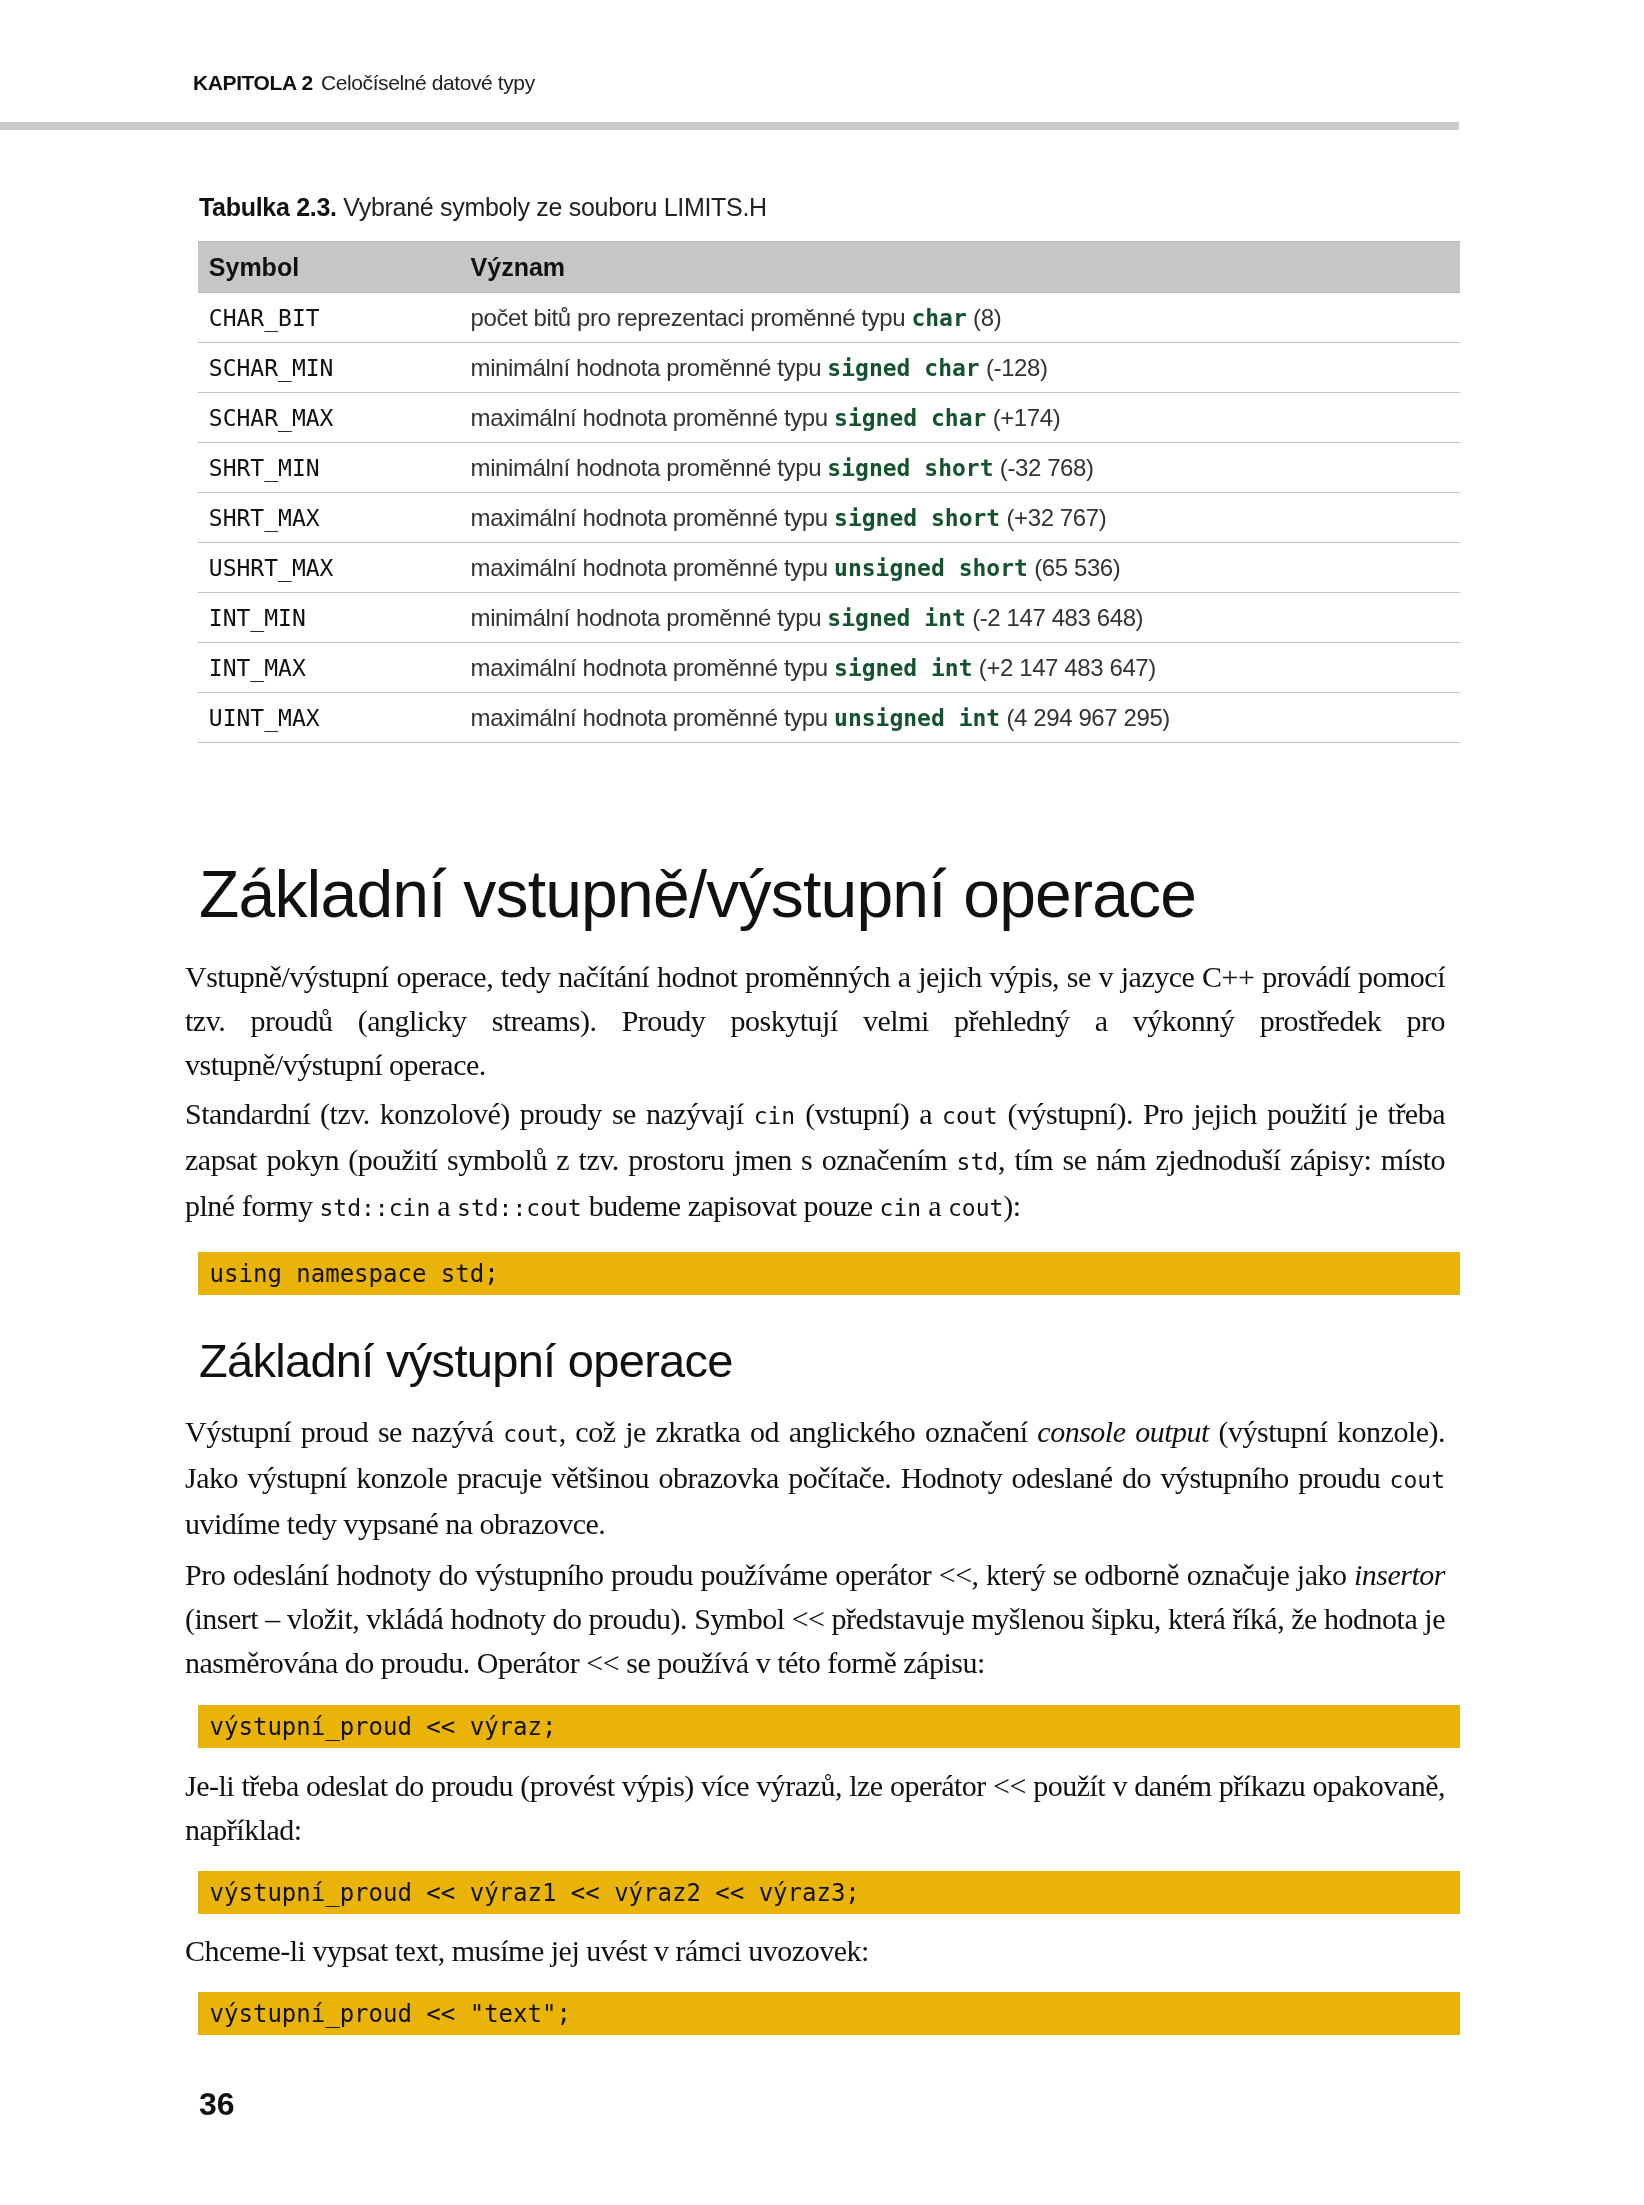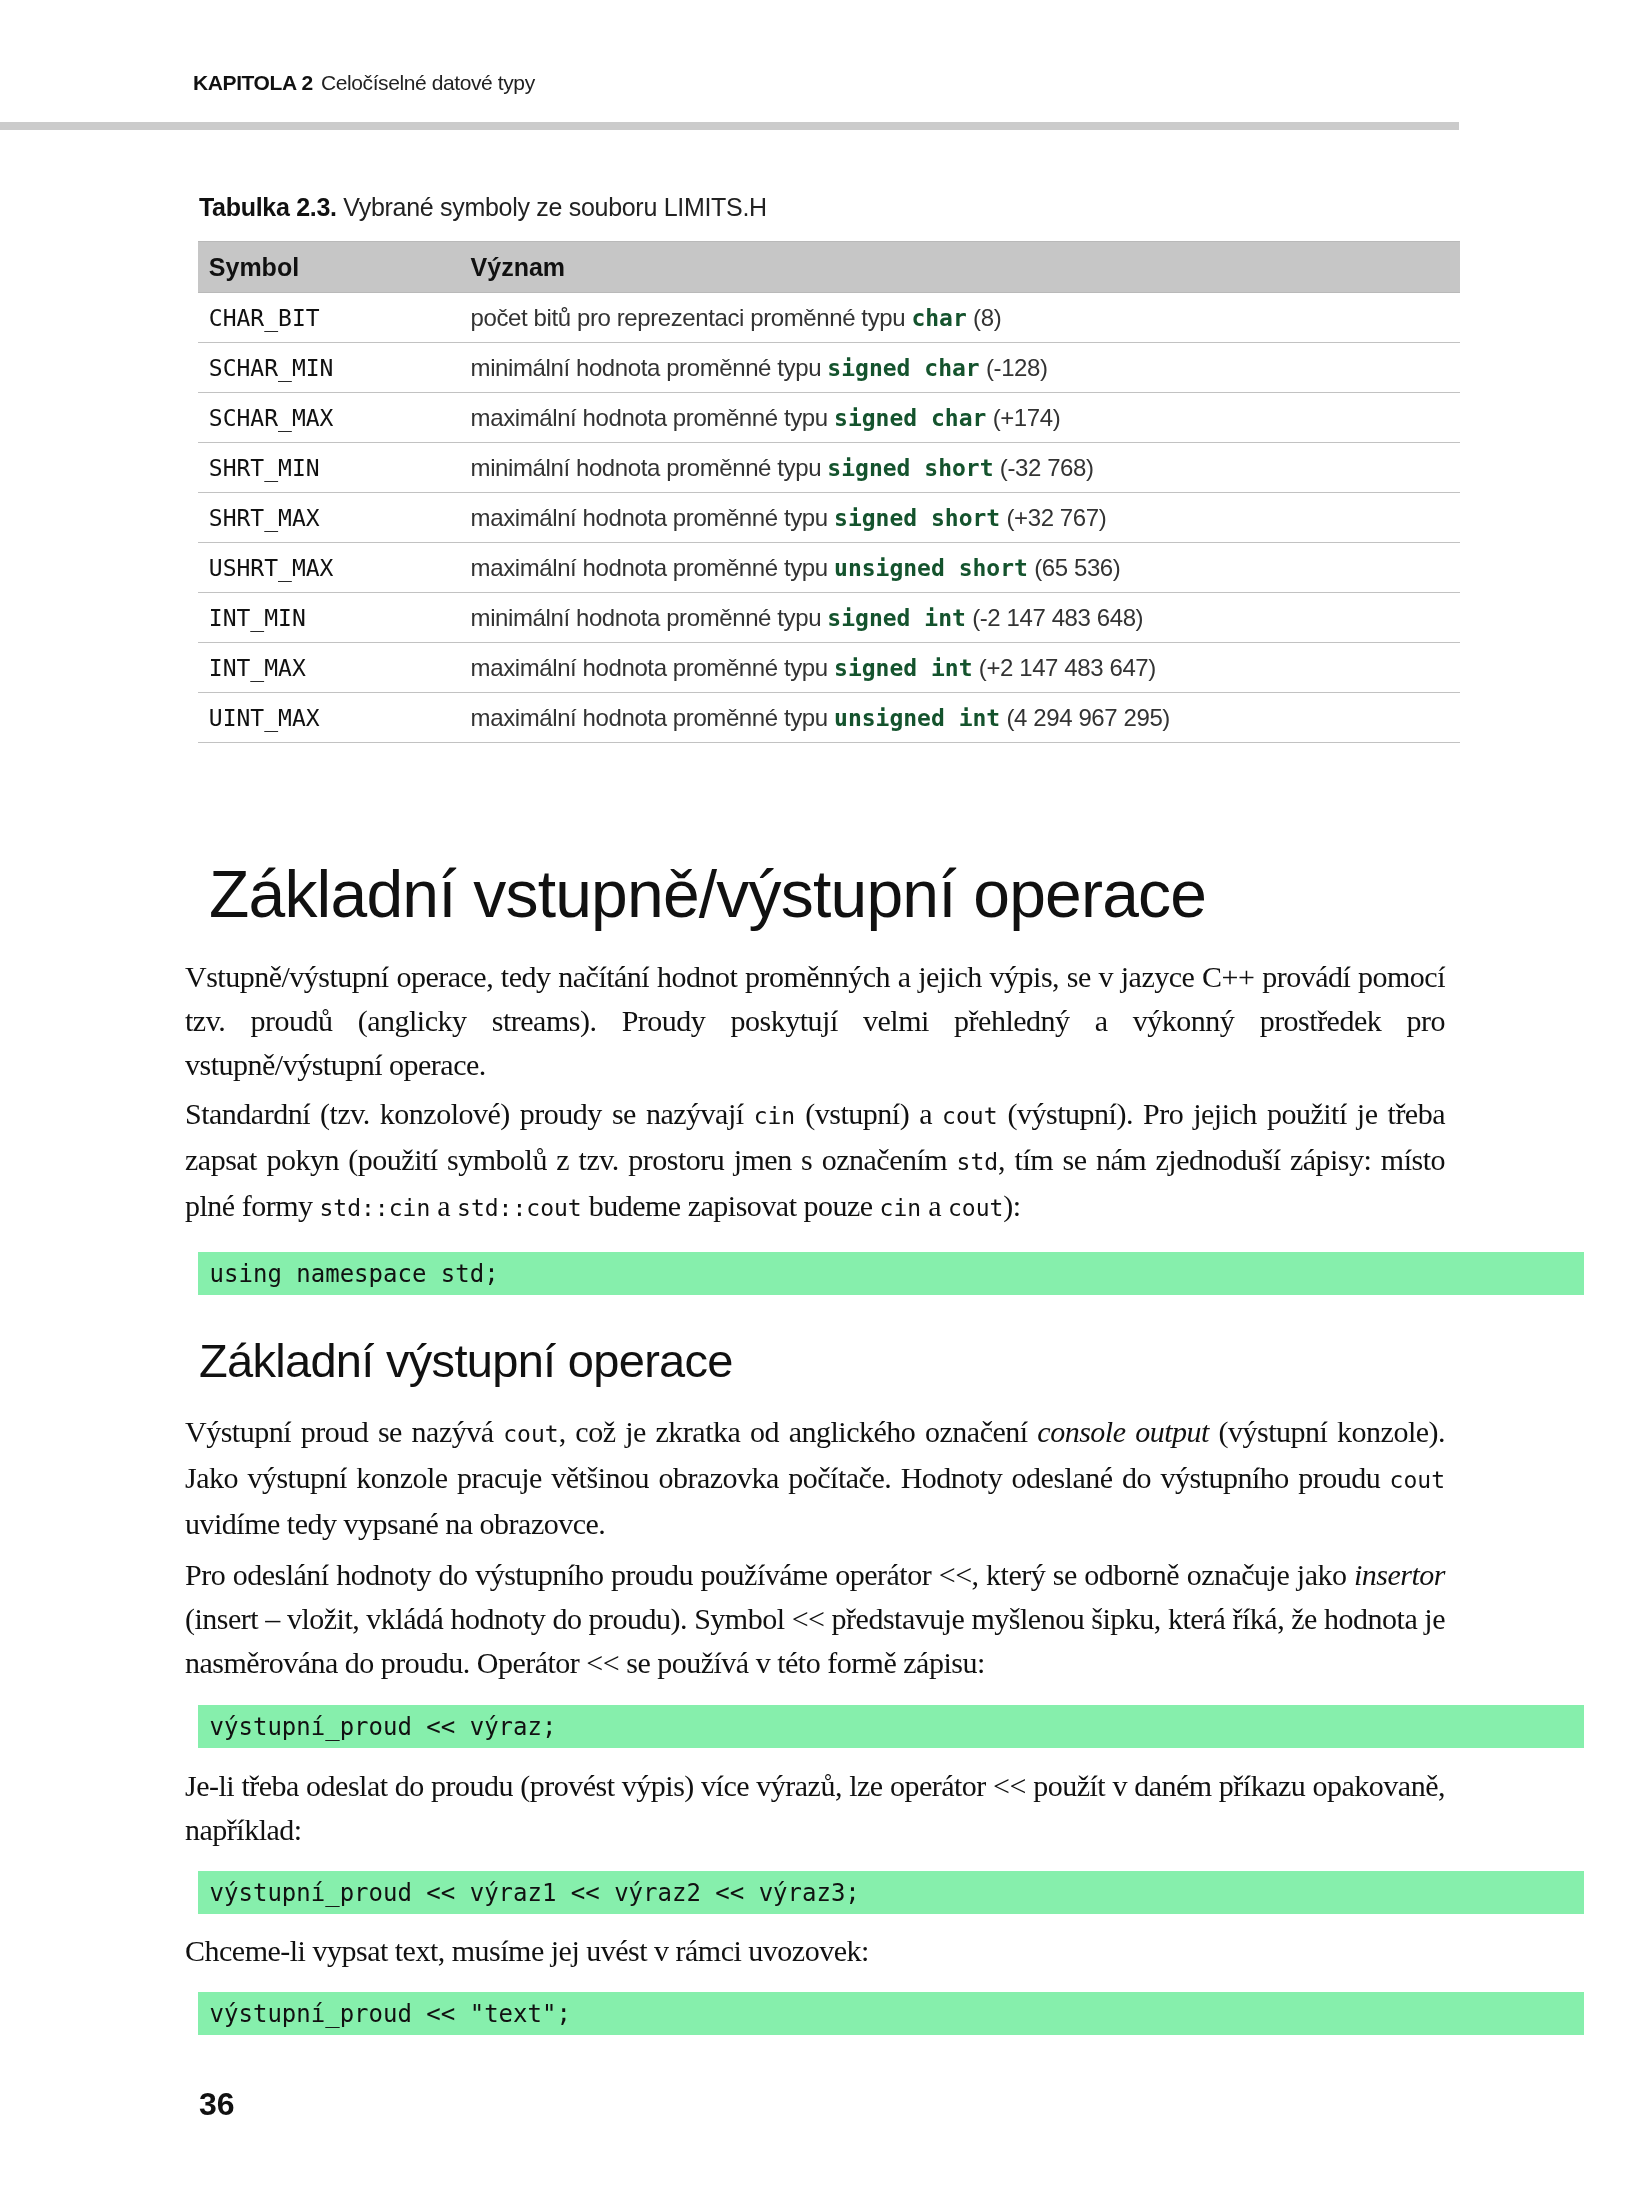--- a/index.html
+++ b/index.html
@@ -18,28 +18,28 @@
   .caption span.ct { color: #222; }
 
   table.limits { position: absolute; left: 198px; top: 241px; width: 1262px; border-collapse: collapse; }
   table.limits th { background: #c6c6c6; height: 50px; text-align: left; font-size: 25px; font-weight: bold; border-top: 1.7px solid #b9b9b9; border-bottom: 1.7px solid #b9b9b9; padding: 0 0 0 10.8px; }
   table.limits td { height: 49px; border-bottom: 1.7px solid #c2c2c2; padding: 0 0 0 10.8px; font-size: 24px; vertical-align: middle; }
   table.limits td.sym { width: 251px; font-size: 23px; color: #111; }
   table.limits td.desc { color: #333; letter-spacing: -0.4px; }
   table.limits td.desc .kw { color: #14532d; font-weight: bold; letter-spacing: 0; font-size: 23px; }
   table.limits td.desc .val { color: #333; }
 
-  .h1 { position: absolute; left: 209px; top: 861px; font-size: 66px; font-weight: normal; letter-spacing: -0.8px; margin: 0; line-height: 1; }
+  .h1 { position: absolute; left: 199px; top: 861px; font-size: 66px; font-weight: normal; letter-spacing: -0.8px; margin: 0; line-height: 1; }
   .h2 { position: absolute; left: 199px; top: 1337px; font-size: 47px; font-weight: normal; letter-spacing: -0.7px; margin: 0; line-height: 1; }
 
   .para { position: absolute; left: 185px; width: 1260px; font-size: 30px; line-height: 44px; margin: 0; text-align: justify; letter-spacing: -0.5px; }
   .para code { font-family: "DejaVu Sans Mono", "Liberation Mono", monospace; font-size: 23px; letter-spacing: 0; }
   .para em { font-style: italic; }
 
-  .codebox { position: absolute; left: 198px; width: 1386px; height: 43px; background: #86efac; }
+  .codebox { position: absolute; left: 198px; width: 1262px; height: 43px; background: #eab308; }
   .codebox span { position: absolute; left: 11.6px; top: 7.5px; font-size: 24px; color: #111; white-space: pre; }
 
   .page-num { position: absolute; left: 199px; top: 2086px; font-size: 32px; font-weight: bold; }
 </style>
 </head>
 <body>
 
 <div class="running-head sans">
   <span class="chap">KAPITOLA 2</span><span class="title">Celočíselné datové typy</span>
 </div>

